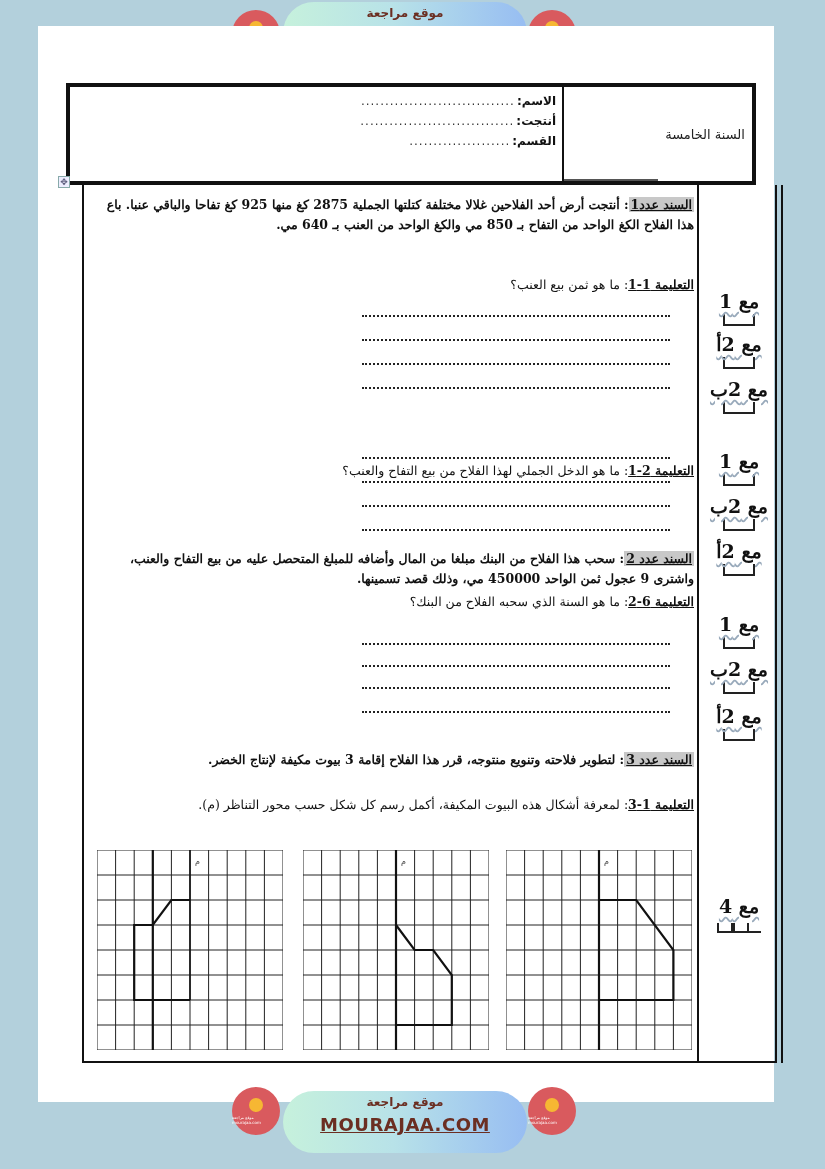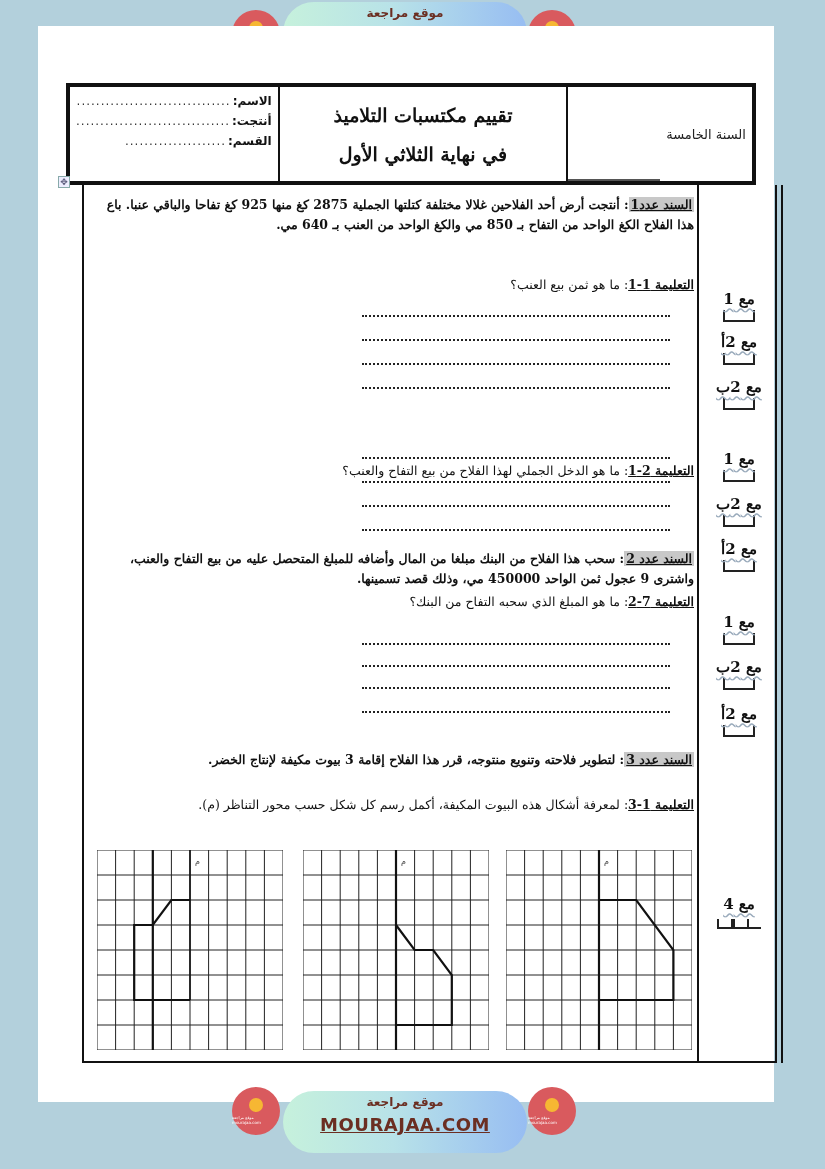--- a/index.html
+++ b/index.html
@@ -90,21 +90,21 @@
     border-left: 2px solid #111;
   }
   .score-col .outer-line {
     position: absolute; right: -6px; top: 0; width: 2px; height: 878px; background: #111;
   }
   .crit {
     position: absolute; left: 0; width: 80px; text-align: center;
     direction: rtl;
   }
   .crit .lab {
-    font-family: "DejaVu Serif", serif; font-weight: bold; font-size: 15px; color: #111;
+    font-family: "DejaVu Serif", serif; font-weight: bold; font-size: 19px; color: #111;
     text-decoration: underline wavy #9ab; text-underline-offset: 3px;
   }
   .crit .box {
     margin: 2px auto 0; width: 32px; height: 12px;
     border: 2px solid #222; border-top: none;
   }
   .crit .box4 {
     margin: 6px auto 0; width: 44px; height: 10px; display: flex;
   }
   .crit .box4 span { flex: 1; border: 2px solid #222; border-top: none; border-right: none; }
@@ -149,24 +149,20 @@
   </div>
 </div>
 
 <div class="sheet">
 
   <div class="header-box">
     <div class="hb-right">
       <div class="cell"></div>
       <div class="cell">السنة الخامسة</div>
     </div>
-    <div class="hb-center">
-      <div class="t1">تقييم مكتسبات التلاميذ</div>
-      <div class="t2">في نهاية الثلاثي الأول</div>
-    </div>
     <div class="hb-left">
       <div class="row">
         <span class="lbl">الاسم:</span>
         <span class="dots">................................</span>
       </div>
       <div class="row">
         <span class="lbl">أنتجت:</span>
         <span class="dots">................................</span>
       </div>
       <div class="row">
@@ -198,21 +194,21 @@
       </div>
       <div class="dotline" style="top:262px;"></div>
       <div class="dotline" style="top:286px;"></div>
       <div class="dotline" style="top:310px;"></div>
       <div class="dotline" style="top:334px;"></div>
 
       <div class="para" style="top:354px;">
         <span class="tag">السند عدد 2</span><span>: سحب هذا الفلاح من البنك مبلغا من المال وأضافه للمبلغ المتحصل عليه من بيع التفاح والعنب، واشترى 9 عجول ثمن الواحد 450000 مي، وذلك قصد تسمينها.</span>
       </div>
       <div class="instr" style="top:397px;">
-        <span class="tag">التعليمة 7-2</span><span>: ما هو المبلغ الذي سحبه التفاح من البنك؟</span>
+        <span class="tag">التعليمة 6-2</span><span>: ما هو السنة الذي سحبه الفلاح من البنك؟</span>
       </div>
       <div class="dotline" style="top:448px;"></div>
       <div class="dotline" style="top:470px;"></div>
       <div class="dotline" style="top:492px;"></div>
       <div class="dotline" style="top:516px;"></div>
 
       <div class="para" style="top:555px;">
         <span class="tag">السند عدد 3</span><span>: لتطوير فلاحته وتنويع منتوجه، قرر هذا الفلاح إقامة 3 بيوت مكيفة لإنتاج الخضر.</span>
       </div>
       <div class="instr" style="top:600px;">

